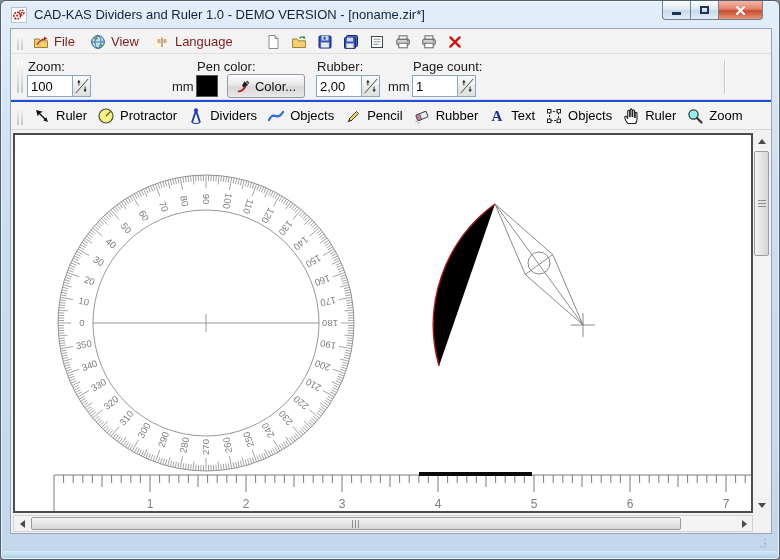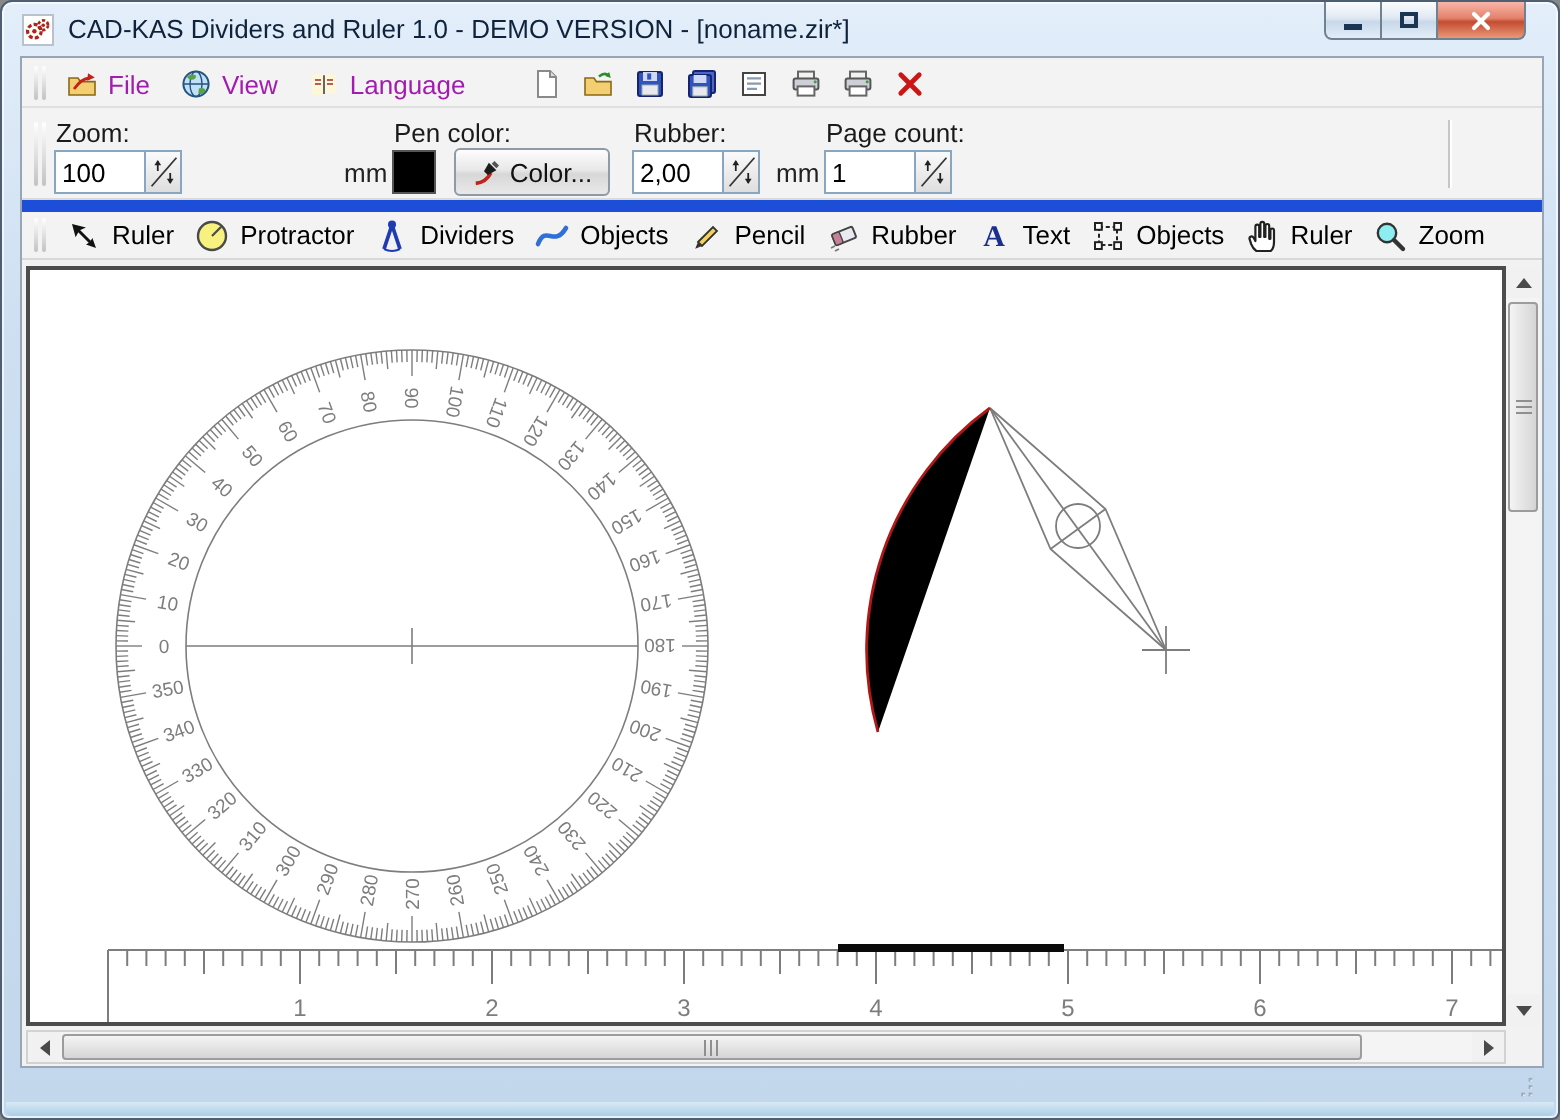--- a/index.html
+++ b/index.html
@@ -25,27 +25,27 @@
   .cap-max{width:28px;border-left:none;background:linear-gradient(#fbfdfe,#dfe8f2 45%,#c8d8e9 55%,#e3edf7);}
   .cap-close{width:44px;border-left:none;border-radius:0 0 4px 0;
     background:linear-gradient(#f7b5a8,#e4826b 45%,#c44c31 55%,#ea9878);}
   .glyph-min{width:9px;height:3px;background:#1c3least;background:#1c3553;margin-top:6px;}
   .glyph-max{width:9px;height:8px;border:2px solid #1c3553;background:transparent;}
   
   .client{position:absolute;left:10px;top:28px;width:760px;height:504px;background:#f2f2f2;
     box-shadow:0 0 0 1px #97a5b4;}
   .row{position:absolute;left:0;width:100%;display:flex;align-items:center;background:#f3f3f3;}
   .menubar{top:1px;height:24px;border-bottom:1px solid #e0e0e0;padding-left:6px;}
-  .toolsbar{top:71px;height:30px;border-bottom:1px solid #d8d8d8;border-top:6px solid #1d4ed8;padding-left:6px;}
+  .toolsbar{top:71px;height:30px;border-bottom:1px solid #d8d8d8;border-top:2px solid #1d4ed8;padding-left:6px;}
   .paramsbar{position:absolute;left:0;top:25px;width:100%;height:46px;background:#f3f3f3;
     border-bottom:1px solid #dadada;}
   .grip{width:8px;height:70%;display:flex;gap:2px;margin-right:8px;flex:none;}
   .grip i{width:2px;height:100%;background:linear-gradient(#ffffff,#c2c2c2);border-radius:1px;}
   .grip-v{position:absolute;left:6px;top:7px;height:32px;}
-  .menu-item{display:flex;align-items:flex-end;gap:5px;margin-right:15px;font-size:13px;color:#a21caf;cursor:default;}
+  .menu-item{display:flex;align-items:center;gap:5px;margin-right:15px;font-size:13px;color:#7f1d1d;cursor:default;}
   .mi-icon{width:16px;height:16px;flex:none;}
   .tb-btn{width:22px;height:22px;display:flex;align-items:center;justify-content:center;margin-right:4px;flex:none;}
   .tb-btn svg{width:16px;height:16px;}
   .tb-spacer{width:14px;flex:none;}
   
   .pfield{position:absolute;top:0;height:100%;}
   .plabel{position:absolute;top:5px;left:1px;font-size:13px;color:#1a1a1a;white-space:nowrap;}
   .spinedit{position:absolute;top:21px;left:0;width:64px;height:22px;display:flex;
     border:1px solid #87a6c1;background:#fff;}
   .spinedit input{flex:1;width:30px;border:none;outline:none;font:13px "Liberation Sans",sans-serif;

